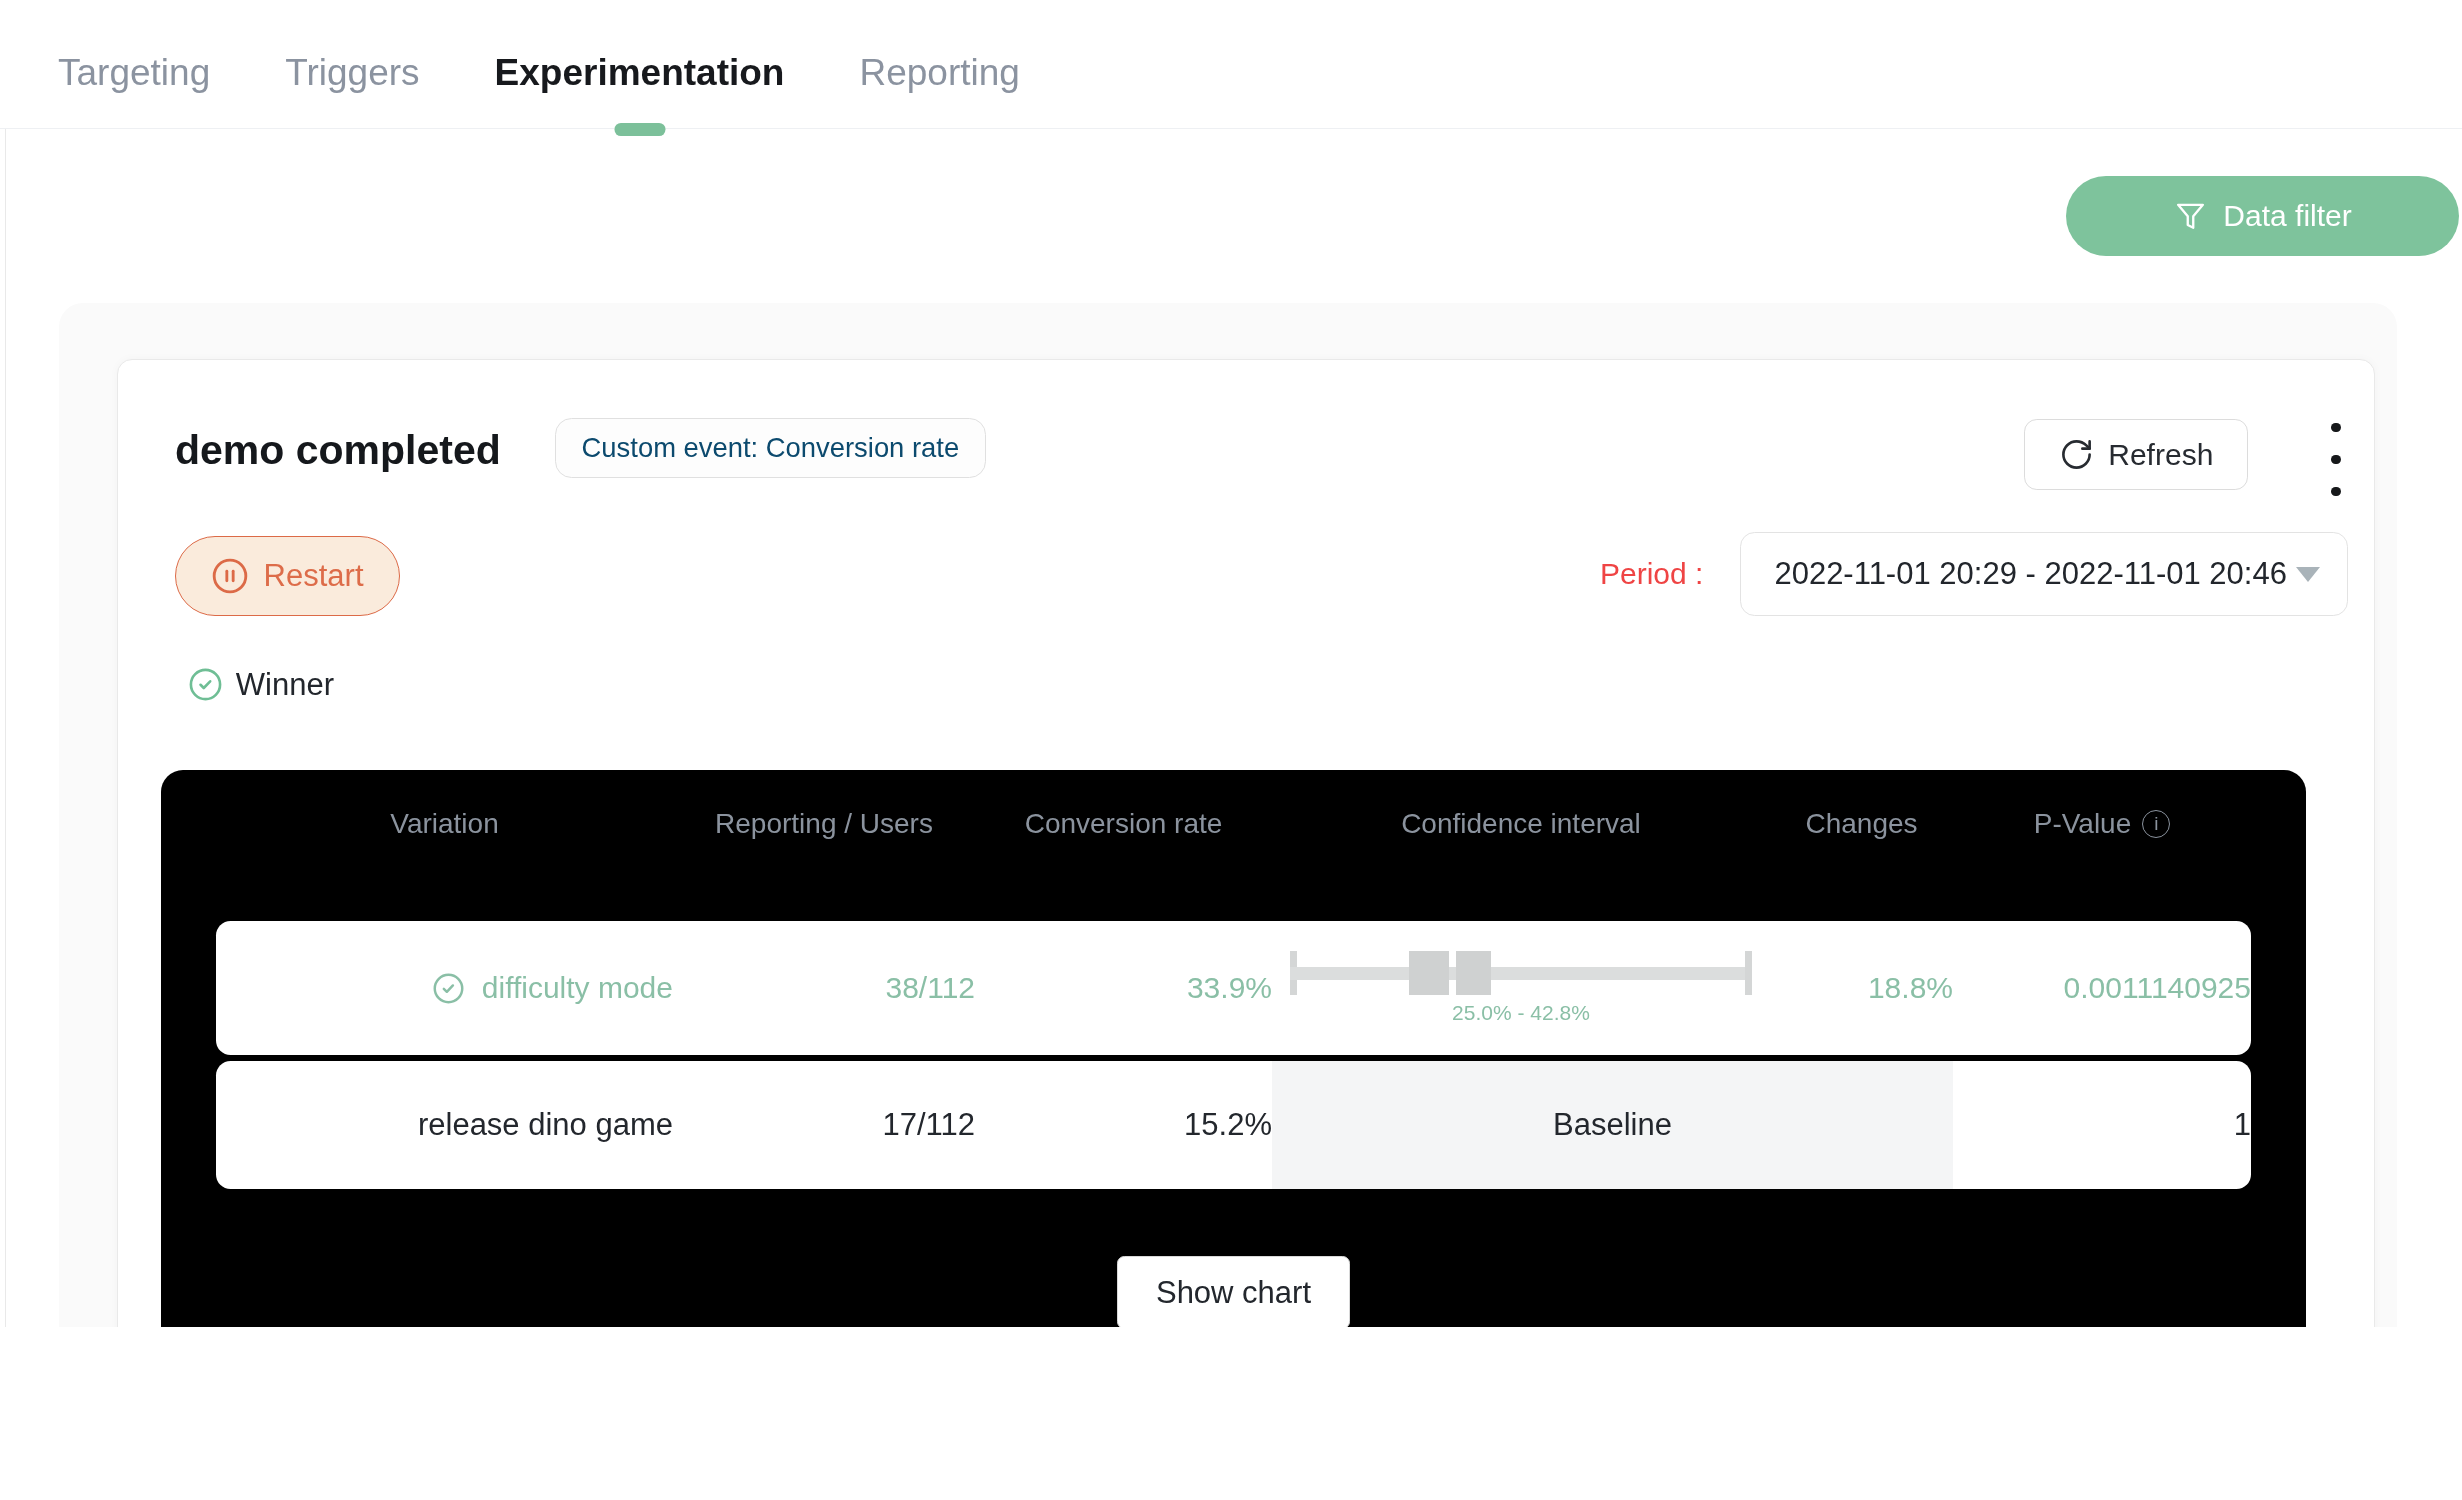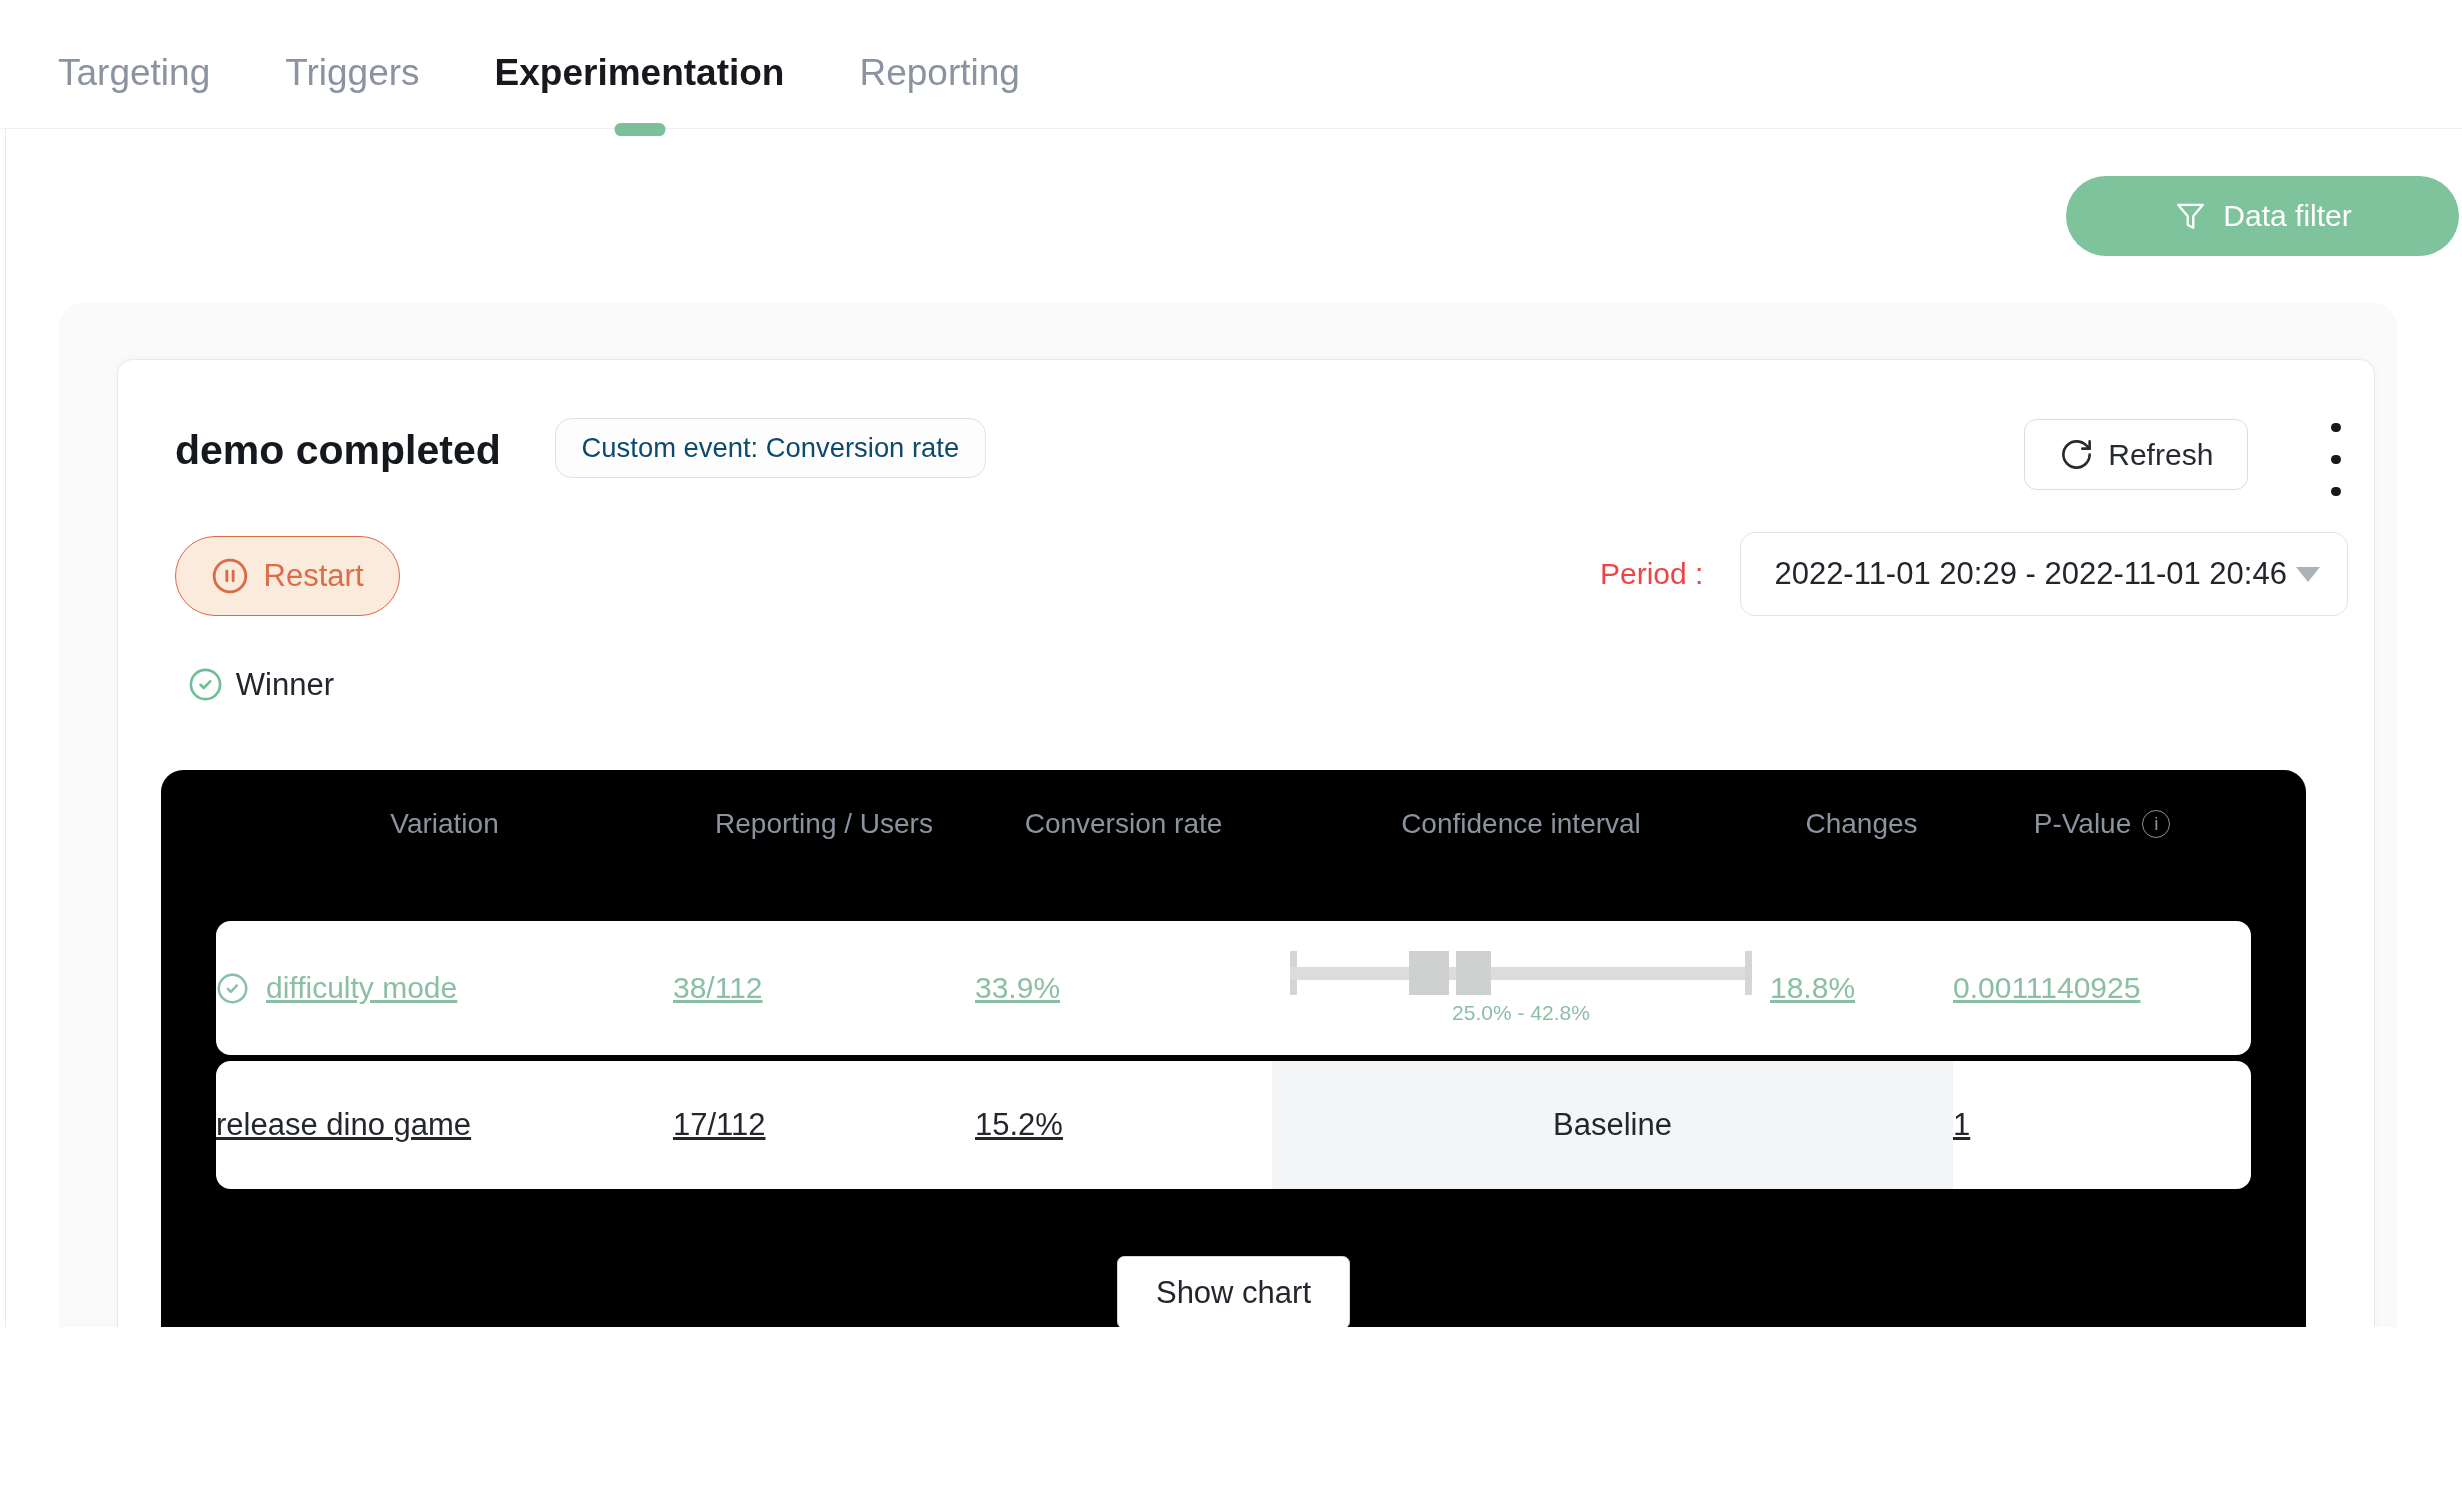--- a/index.html
+++ b/index.html
@@ -68,21 +68,21 @@
   .grid6 { display:grid; grid-template-columns:457px 302px 297px 498px 183px 298px; align-items:center; }
   .thead { height:60px; }
   .th { text-align:center; font-size:28px; color:#8b939e; display:flex; align-items:center; justify-content:center; gap:11px; }
   .info-icon { width:28px; height:28px; border-radius:50%; border:1.8px solid #8b939e;
                display:flex; align-items:center; justify-content:center;
                font-size:19px; color:#8b939e; font-style:normal; cursor:pointer; }
 
   .trow { background:#ffffff; border-radius:14.6px; }
   .row-winner { margin-top:67px; height:134px; color:#8abfa6; font-size:30px; }
   .row-baseline { margin-top:6.4px; height:128px; color:#23272d; font-size:31px; overflow:hidden; }
-  .cell { text-align:center; display:flex; align-items:center; justify-content:flex-start; gap:17px;text-decoration:underline; }
+  .cell { text-align:center; display:flex; align-items:center; justify-content:flex-end; gap:17px; }
   .baseline-cell { grid-column:4 / 6; background:#f4f5f6; height:128px;
                    display:flex; align-items:center; justify-content:center; }
 
   .ci-cell { display:flex; flex-direction:column; align-items:center; justify-content:center; gap:5.5px; }
   .whisker { position:relative; width:462px; height:44px; }
   .whisker .hline { position:absolute; left:0; right:0; top:15.5px; height:12.8px; background:#dbdddd; }
   .whisker .cap { position:absolute; top:0; width:7.3px; height:44px; background:#d4d6d6; }
   .cap.left { left:0; } .cap.right { right:0; }
   .whisker .box { position:absolute; left:119px; top:0; height:44px; display:flex; gap:7.3px; }
   .whisker .box i { display:block; height:44px; background:#cfd1d1; }

